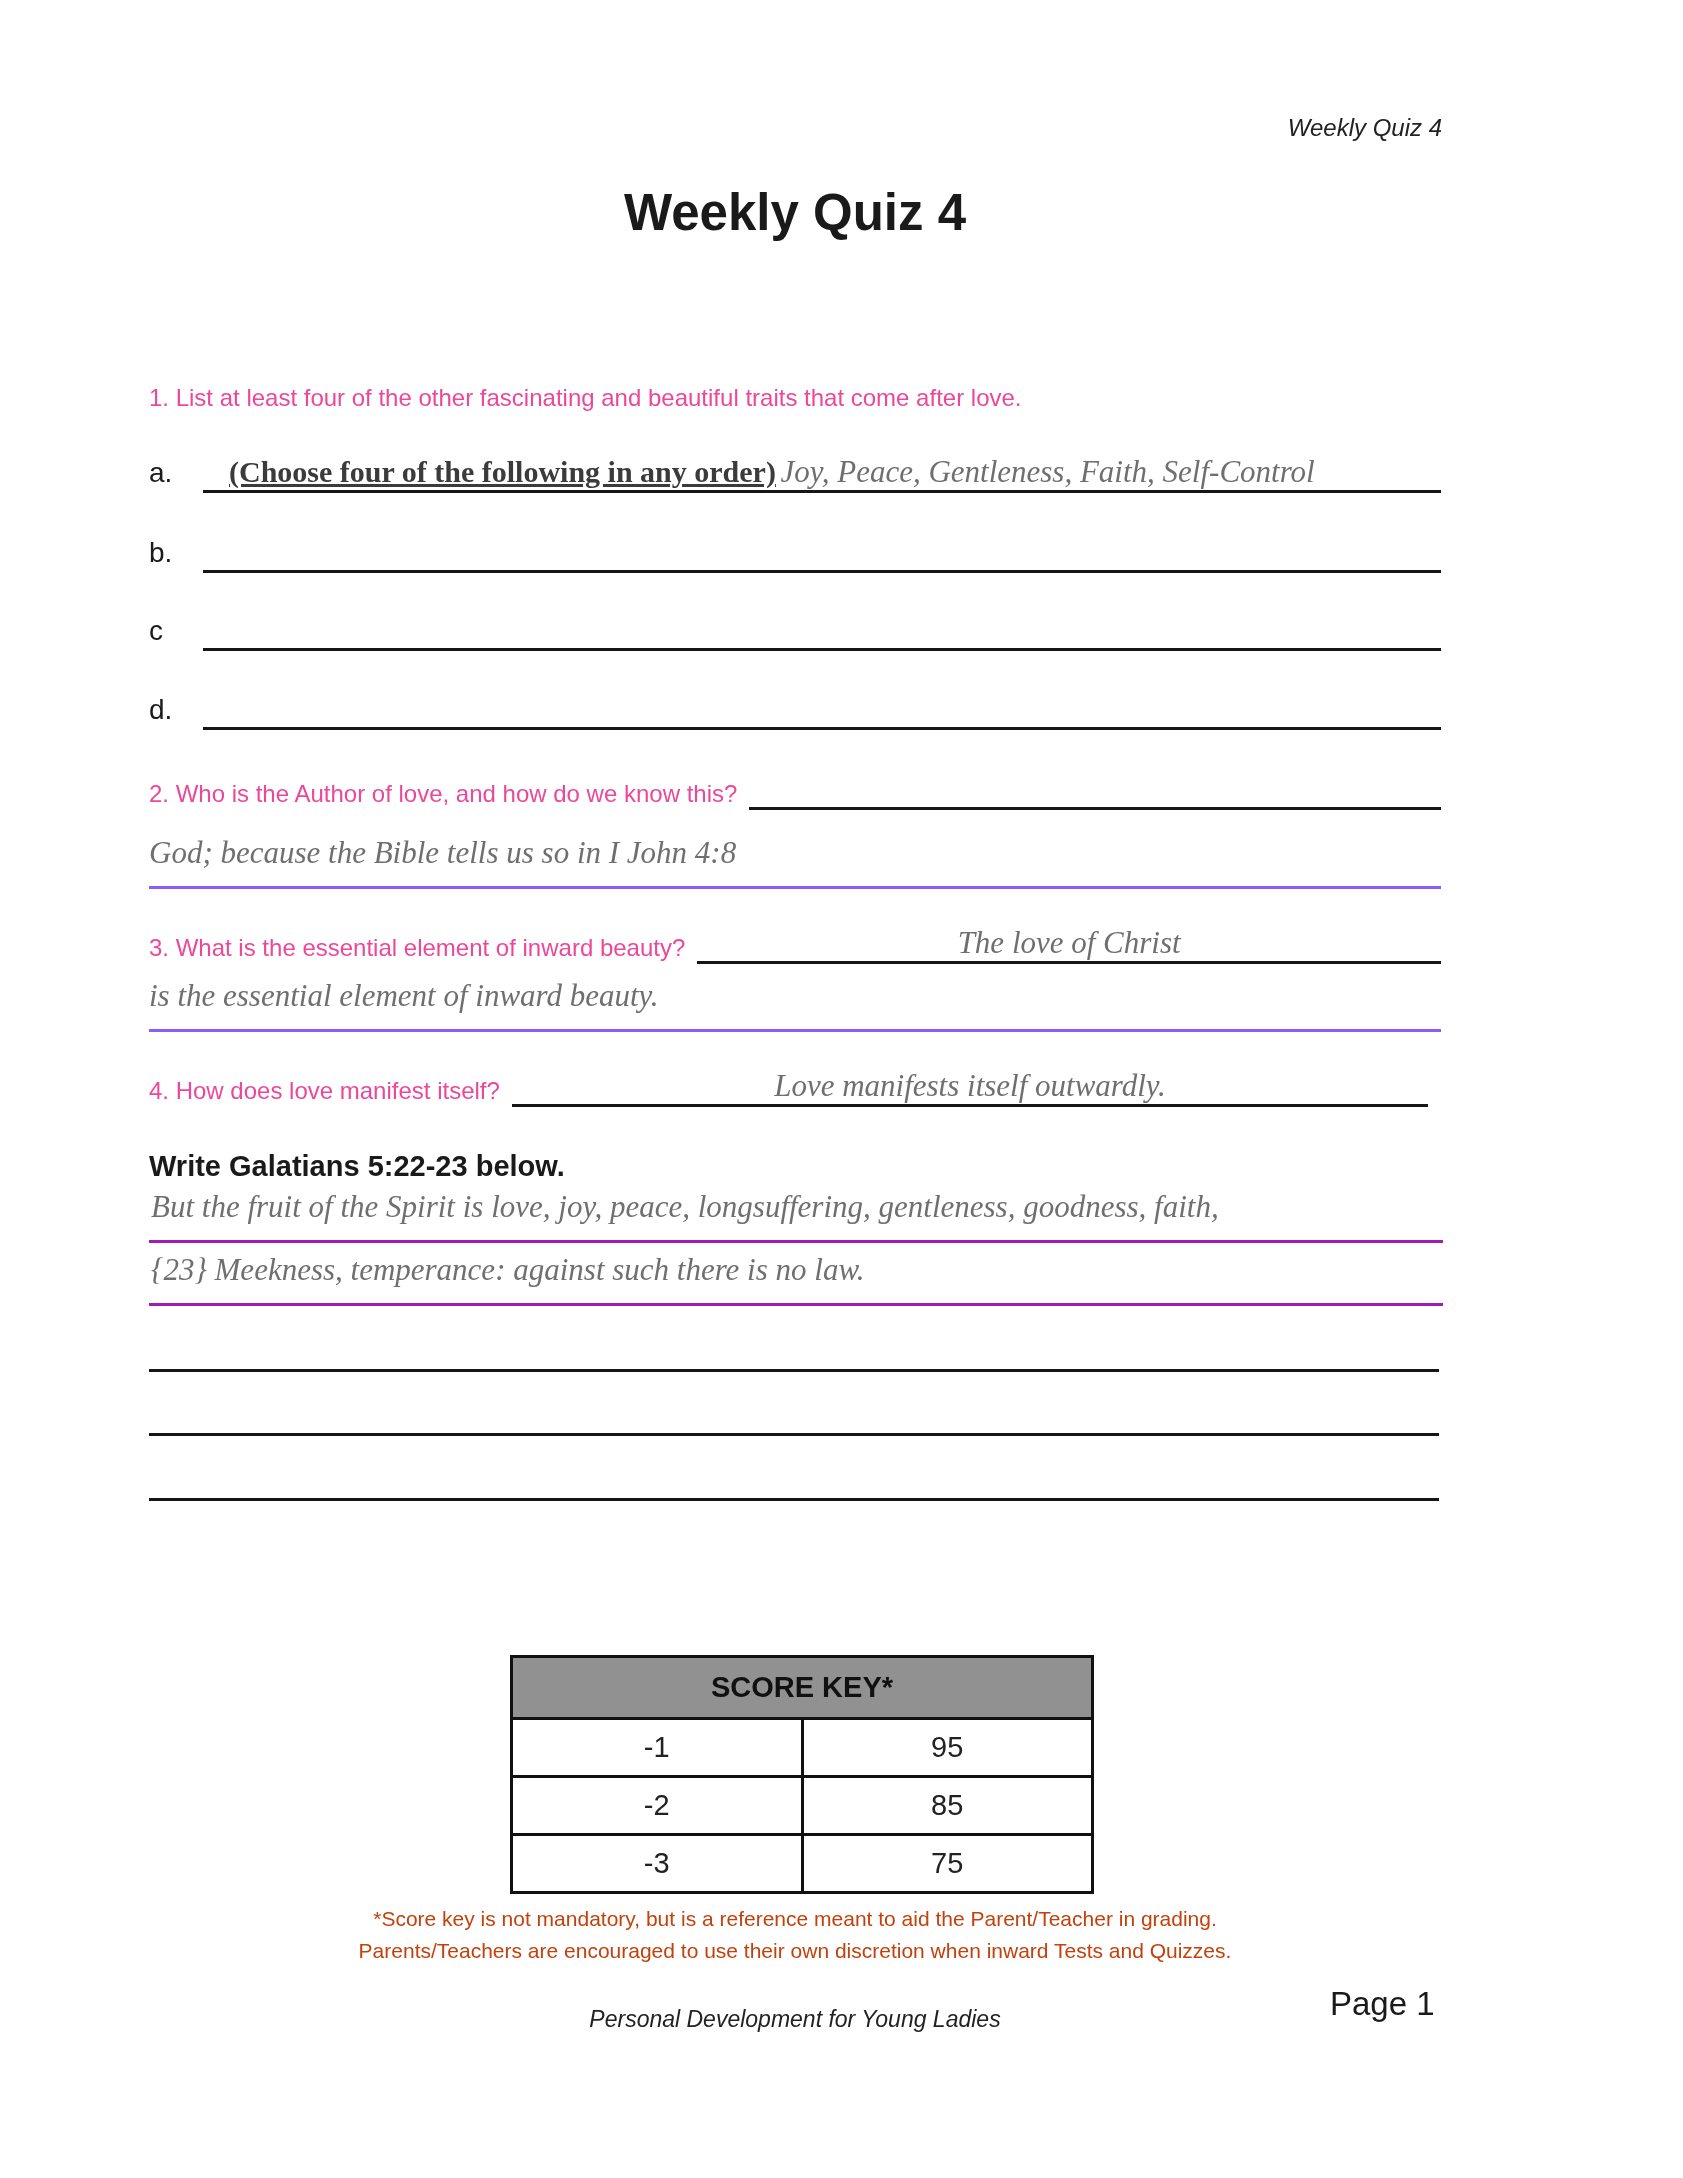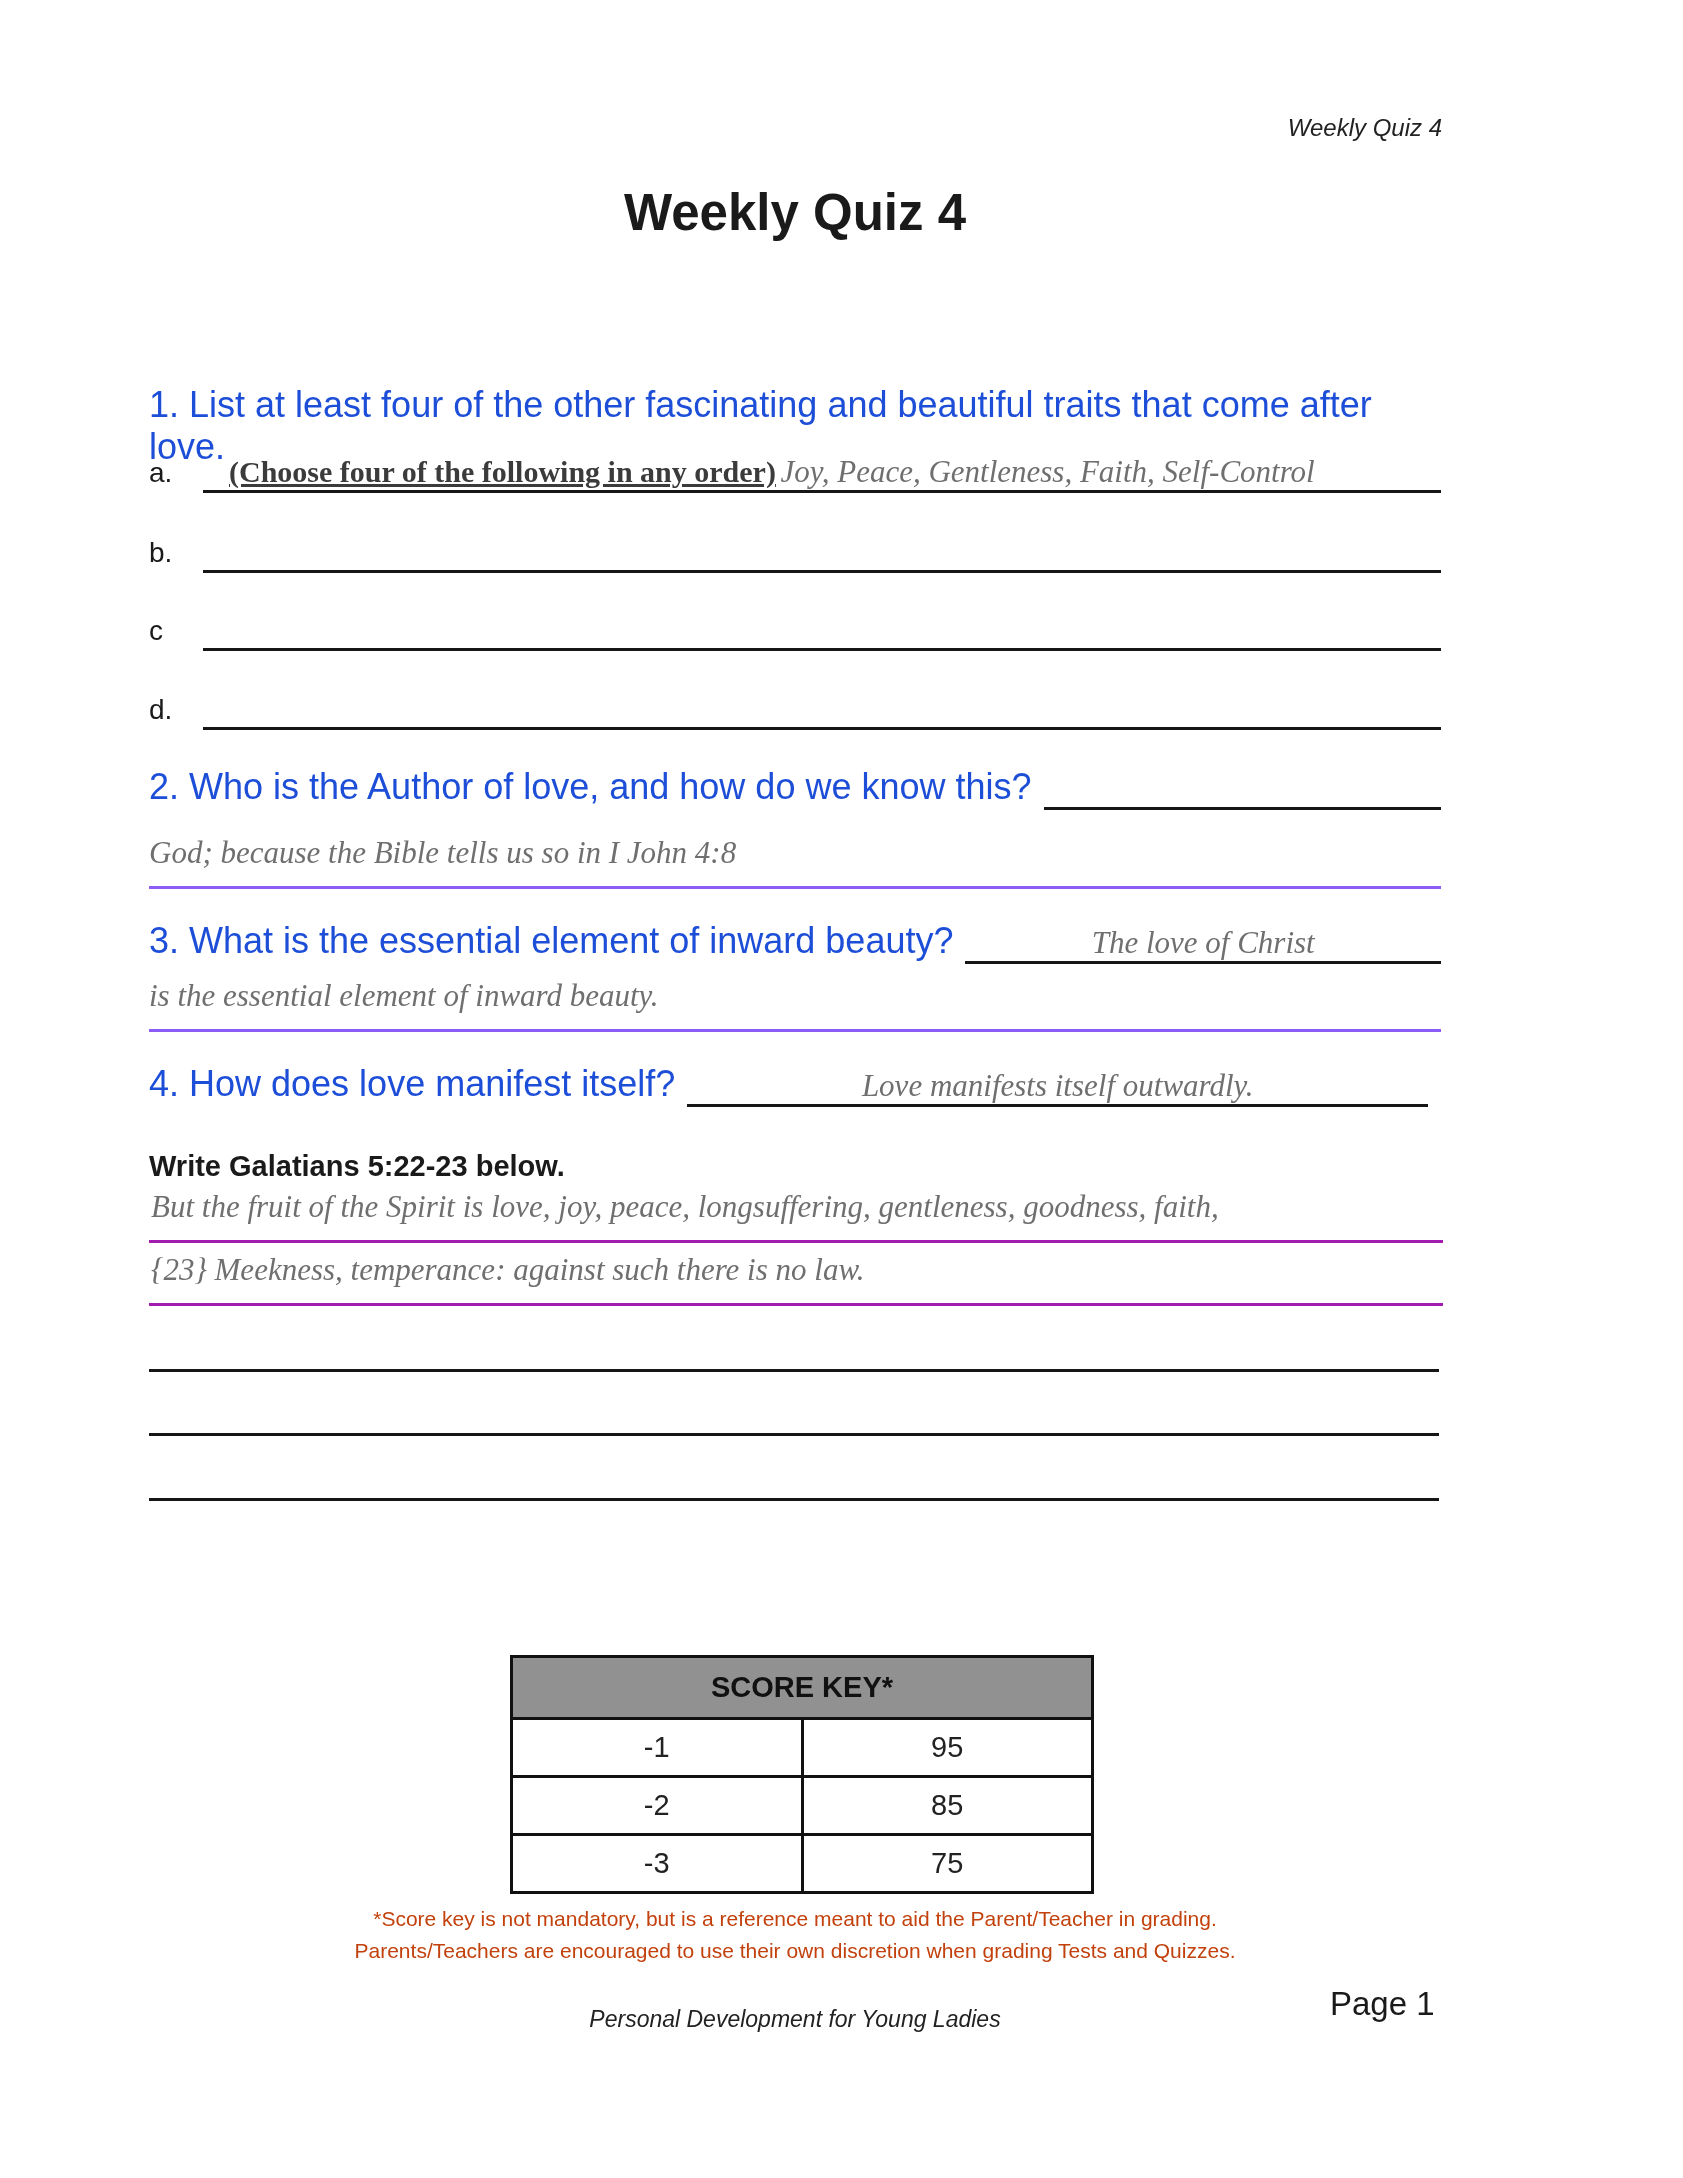--- a/index.html
+++ b/index.html
@@ -26,21 +26,21 @@
     left: 149px;
     width: 1292px;
     text-align: center;
     font-size: 51px;
     font-weight: bold;
     letter-spacing: 0px;
   }
 
   .content { left: 149px; width: 1292px; }
 
-  .q-text { font-size: 36px; color: #1d4ed8; }
+  .q-text { font-size: 24px; color: #ec4899; }
 
   .answer-row {
     left: 149px;
     width: 1292px;
     display: flex;
     align-items: flex-end;
   }
   .row-label {
     width: 54px;
     font-size: 28px;
@@ -235,19 +235,19 @@
         <td>85</td>
       </tr>
       <tr>
         <td>-3</td>
         <td>75</td>
       </tr>
     </tbody>
   </table>
 
   <div class="abs footnote" style="top:1903px;">*Score key is not mandatory, but is a reference meant to aid the Parent/Teacher in grading.</div>
-  <div class="abs footnote" style="top:1935px;">Parents/Teachers are encouraged to use their own discretion when grading Tests and Quizzes.</div>
+  <div class="abs footnote" style="top:1935px;">Parents/Teachers are encouraged to use their own discretion when inward Tests and Quizzes.</div>
 
   <div class="abs footer-italic">Personal Development for Young Ladies</div>
   <div class="abs page-num">Page 1</div>
 
 </div>
 
 
 </body></html>

